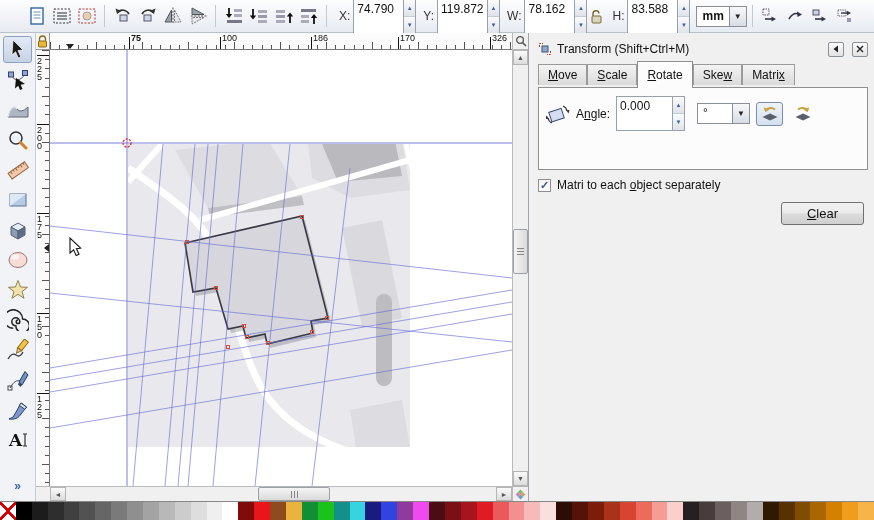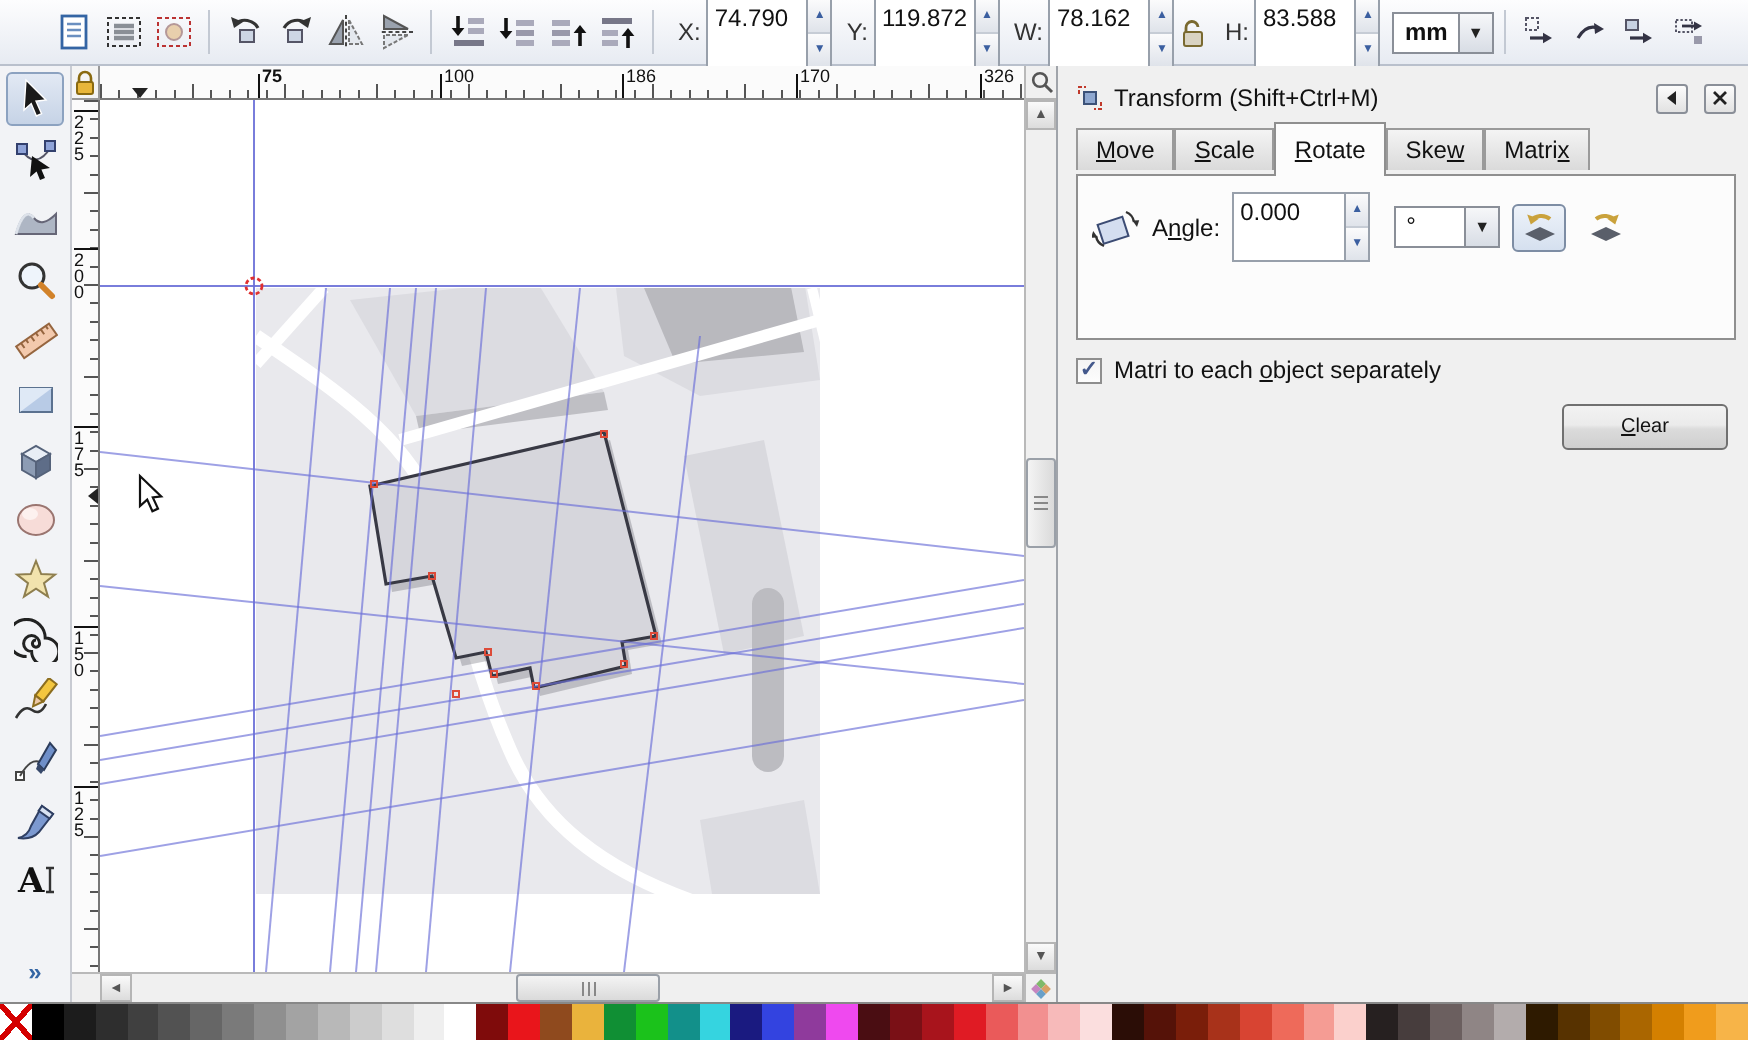--- a/index.html
+++ b/index.html
@@ -78,21 +78,21 @@
   .tab.active { background:#fcfcfc; height:27px; padding-top:6px; border-color:#8f8f8f; position:relative; }
   .tab.active:after { content:""; position:absolute; left:0; right:0; bottom:-1px; height:2px; background:#fcfcfc; }
   .tabpage { width:330px; height:83px; border:1px solid #8f8f8f; background:#fcfcfc; margin-top:-1px; padding:8px 7px; position:relative; z-index:1; }
   .anglerow { display:flex; align-items:center; gap:6px; }
   .mn { text-decoration:underline; }
   .toggle { width:27px; height:24px; display:flex; align-items:center; justify-content:center; }
   .toggle.pressed { border:1px solid #7d8da4; border-radius:3px; background:linear-gradient(#eef3fa,#d5e0ef); }
   .chkrow { display:flex; align-items:center; gap:6px; margin-top:8px; }
   .chk { width:13px; height:13px; border:1px solid #8e8e8e; background:linear-gradient(#f4f4f4,#fdfdfd); display:flex; align-items:center; justify-content:center; font-size:11px; font-weight:bold; color:#44598c; line-height:11px; }
   .btnrow { display:flex; justify-content:flex-end; gap:8px; margin-top:10px; padding-right:10px; }
-  .pushbtn { width:83px; height:23px; border:1px solid #707070; border-radius:3px; background:linear-gradient(#f2f2f2 0%,#ebebeb 45%,#dbdbdb 55%,#cfcfcf 100%); display:flex; align-items:center; justify-content:center; font-size:10px; }
+  .pushbtn { width:83px; height:23px; border:1px solid #707070; border-radius:3px; background:linear-gradient(#f2f2f2 0%,#ebebeb 45%,#dbdbdb 55%,#cfcfcf 100%); display:flex; align-items:center; justify-content:center; font-size:13px; }
 
   
   #palette { height:19px; flex:0 0 19px; display:flex; border-top:1px solid #888; background:#fff; }
   .swatch { flex:1; }
   .swatch.none { background:
      linear-gradient(to top right, transparent 44%, #d40000 44%, #d40000 56%, transparent 56%),
      linear-gradient(to bottom right, transparent 44%, #d40000 44%, #d40000 56%, transparent 56%), #fff; }
 
   
   #canvas-svg { position:absolute; inset:0; }

